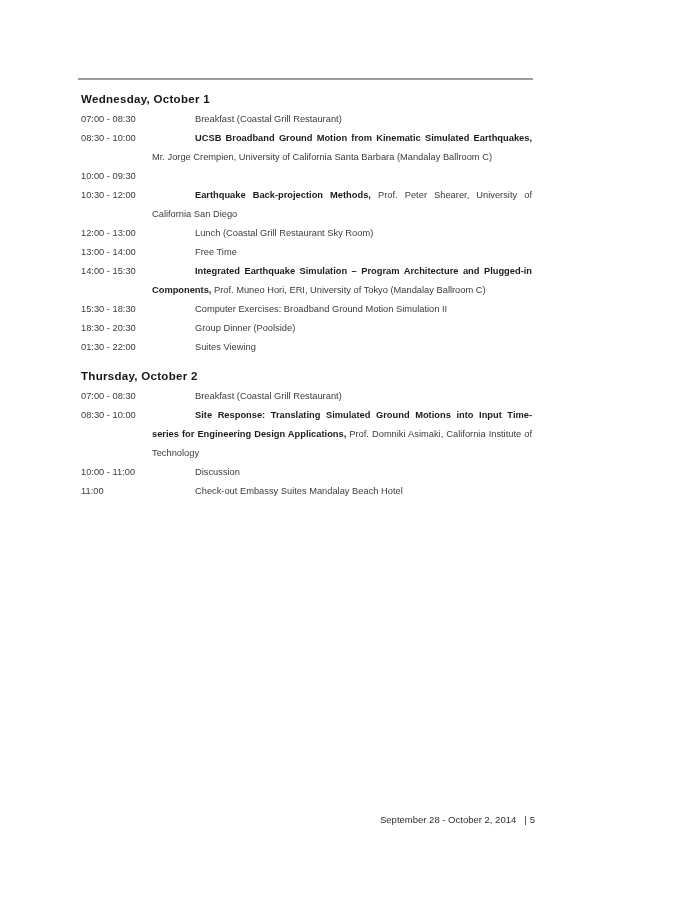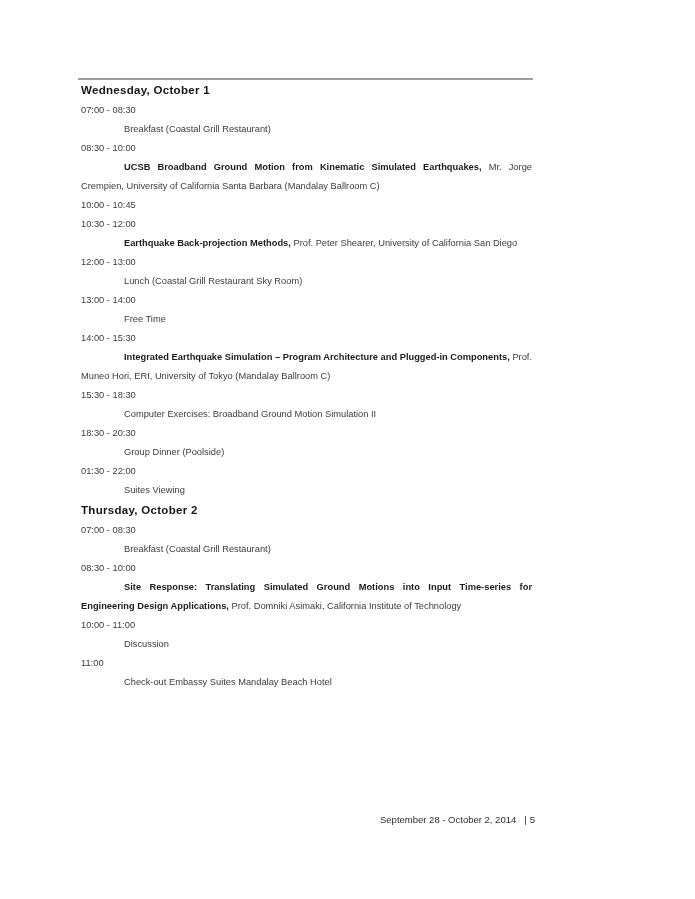--- a/index.html
+++ b/index.html
@@ -28,27 +28,26 @@
     left: 81px;
     top: 80px;
     width: 451px;
   }
   .day-title {
     font-size: 11.5px;
     font-weight: bold;
     line-height: 14px;
     color: #161616;
     letter-spacing: 0.3px;
-    margin: 3px 0 4px 0;
+    margin: 12px 0 4px 0;
   }
   .entry {
     display: flex;
     font-size: 9.3px;
     line-height: 19px;
-    flex-direction: column;
   }
   .entry .time {
     flex: none;
     width: 71px;
     white-space: nowrap;
     color: #3b3b3b;
   }
   .entry .desc {
     flex: 1;
     text-align: justify;
@@ -86,21 +85,21 @@
     <span class="time">07:00 - 08:30</span>
     <span class="desc"><span class="b"></span><span>Breakfast (Coastal Grill Restaurant)</span></span>
   </div>
 
   <div class="entry">
     <span class="time">08:30 - 10:00</span>
     <span class="desc"><span class="b">UCSB Broadband Ground Motion from Kinematic Simulated Earthquakes,</span><span> Mr. Jorge Crempien, University of California Santa Barbara (Mandalay Ballroom C)</span></span>
   </div>
 
   <div class="entry">
-    <span class="time">10:00 - 10:45</span>
+    <span class="time">10:00 - 09:30</span>
   </div>
 
   <div class="entry">
     <span class="time">10:30 - 12:00</span>
     <span class="desc"><span class="b">Earthquake Back-projection Methods,</span><span> Prof. Peter Shearer, University of California San Diego</span></span>
   </div>
 
   <div class="entry">
     <span class="time">12:00 - 13:00</span>
     <span class="desc"><span class="b"></span><span>Lunch (Coastal Grill Restaurant Sky Room)</span></span>

